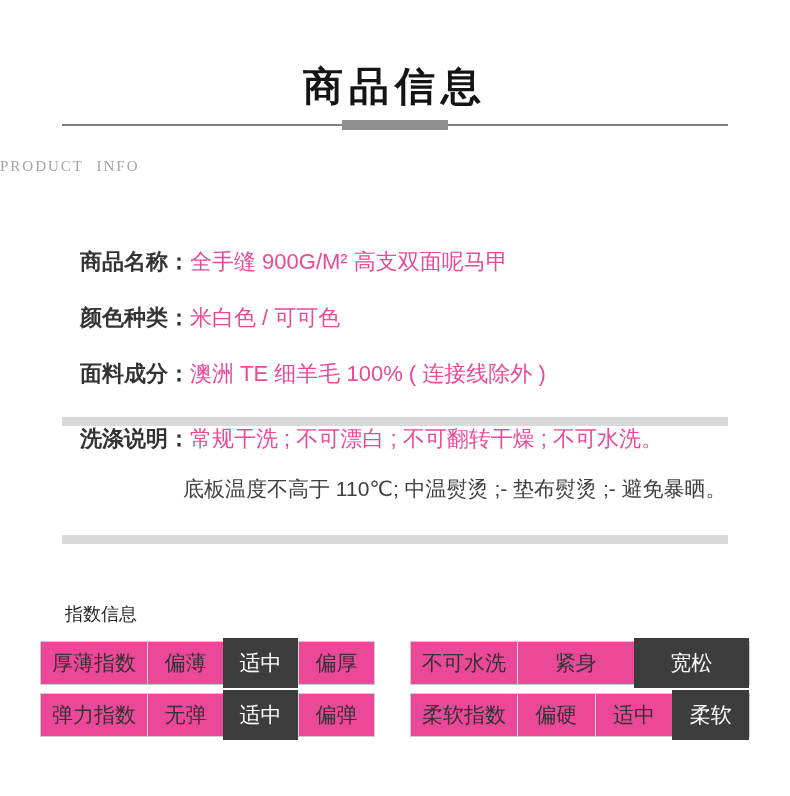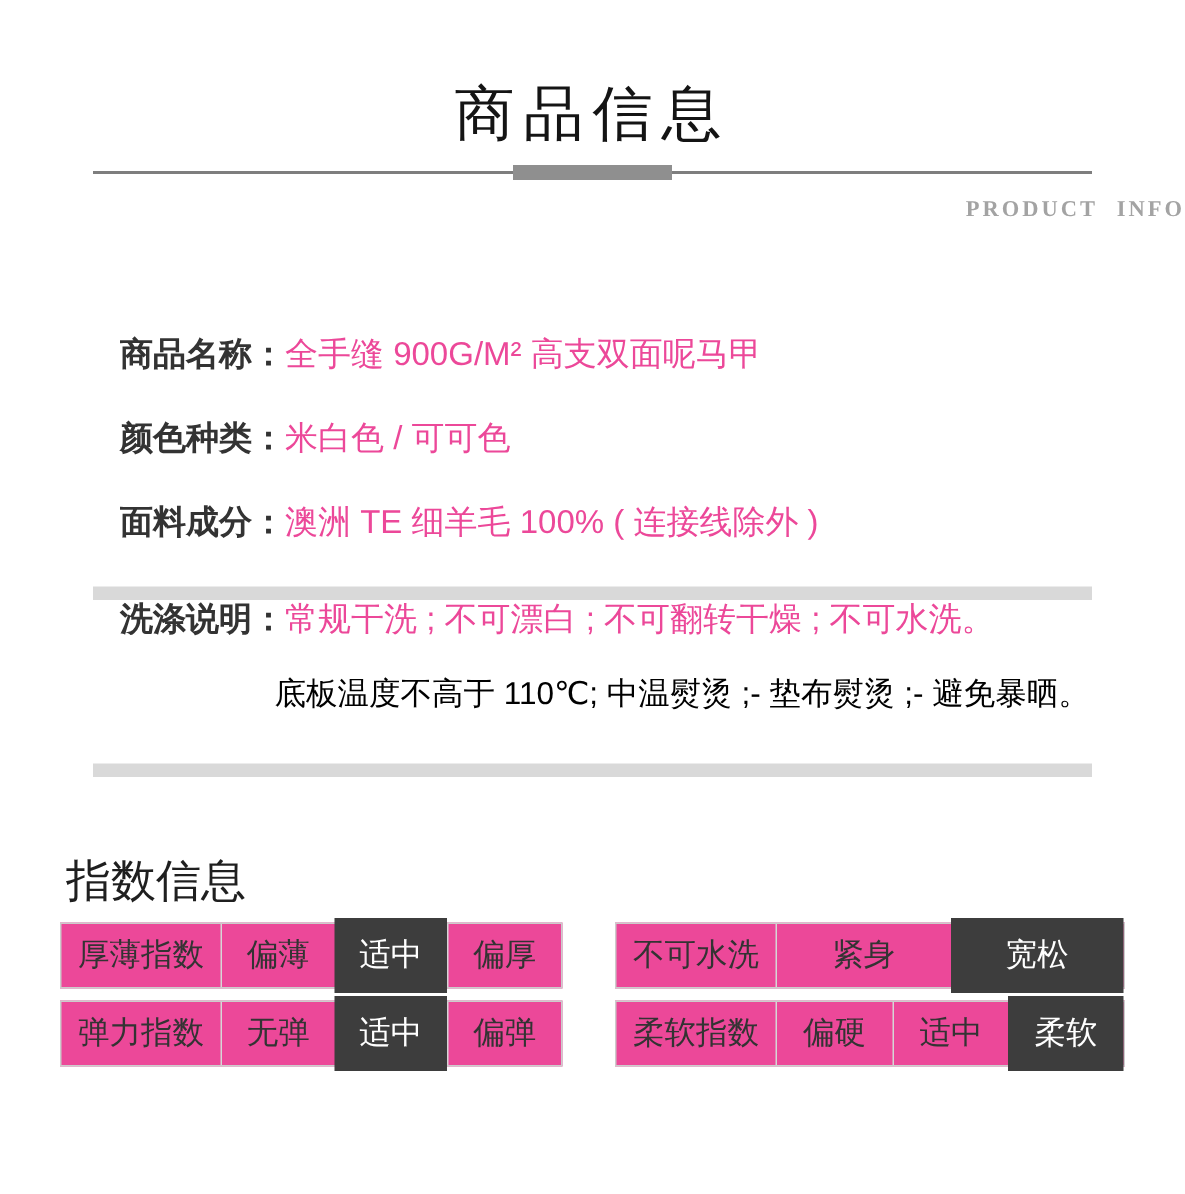--- a/index.html
+++ b/index.html
@@ -8,62 +8,62 @@
     position:relative;
     width:790px; height:796px;
     background:#ffffff;
     font-family:"Liberation Sans","DejaVu Sans",sans-serif;
     overflow:hidden;
   }
 
   
   .header { padding-top:54px; text-align:center; }
   .page-title {
-    font-size:40px; line-height:44px; font-weight:normal;
-    color:#141414; letter-spacing:6px;
+    font-size:40px; line-height:44px; font-weight:bold;
+    color:#141414; letter-spacing:6px;margin-top:10px;
   }
   .rule-wrap { position:relative; margin:13px 62px 0 62px; height:10px; }
   .rule-line {
     position:absolute; left:0; right:0; top:3px; height:2px;
     background:#7e7e7e;
   }
   .rule-bar {
     position:absolute; left:50%; transform:translateX(-50%);
     top:-1px; width:106px; height:10px; background:#8f8f8f;
   }
   .subtitle {
-    margin-top:11px; text-align:right;
+    margin-top:27px; text-align:left;
     font-family:"Liberation Serif","DejaVu Serif",serif;
-    font-size:15px; font-weight:bold; color:#a3a3a3;
+    font-size:15px; font-weight:normal; color:#a3a3a3;
     letter-spacing:2px; word-spacing:7px;
   }
 
   
   .fields { margin-top:74px; padding-left:80px; }
   .field-row { font-size:22px; line-height:26px; margin-bottom:30px; white-space:nowrap; }
   .field-label { font-weight:bold; color:#333333; }
   .field-value { color:#ec4899; }
 
   
   .section-bar { height:9px; background:#d9d9d9; margin:0 62px; }
   .bar-1 { margin-top:4px; }
   .bar-2 { margin-top:33px; }
 
   
   .wash { }
   .wash-line1 { padding-left:80px; font-size:22px; line-height:26px; white-space:nowrap; }
   .wash-line2 {
     margin-top:24px; padding-left:183px;
-    font-size:21px; line-height:26px; color:#000000; white-space:nowrap;
+    font-size:21px; line-height:26px; color:#404040; white-space:nowrap;
   }
 
   
   .idx-heading {
-    margin-top:57px; padding-left:44px;
-    font-size:30px; line-height:26px; color:#1f1f1f;
+    margin-top:57px; padding-left:65px;
+    font-size:18px; line-height:26px; color:#1f1f1f;
   }
   .idx-grid {
     margin:14px 0 0 40px;
     display:grid;
     grid-template-columns:335px 340px;
     column-gap:35px; row-gap:8px;
   }
   .idx-row {
     display:flex; height:44px;
     border:1px solid #cccccc; background:#ec4899;

